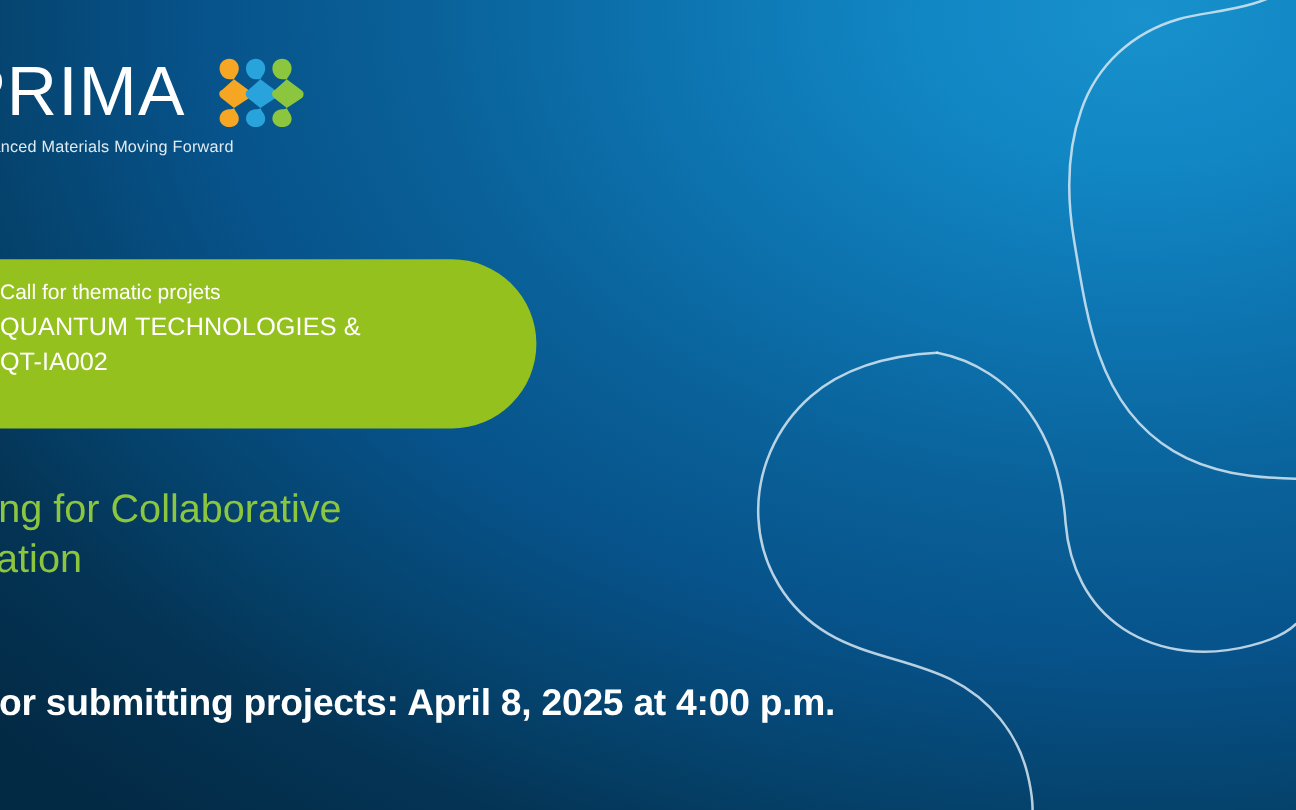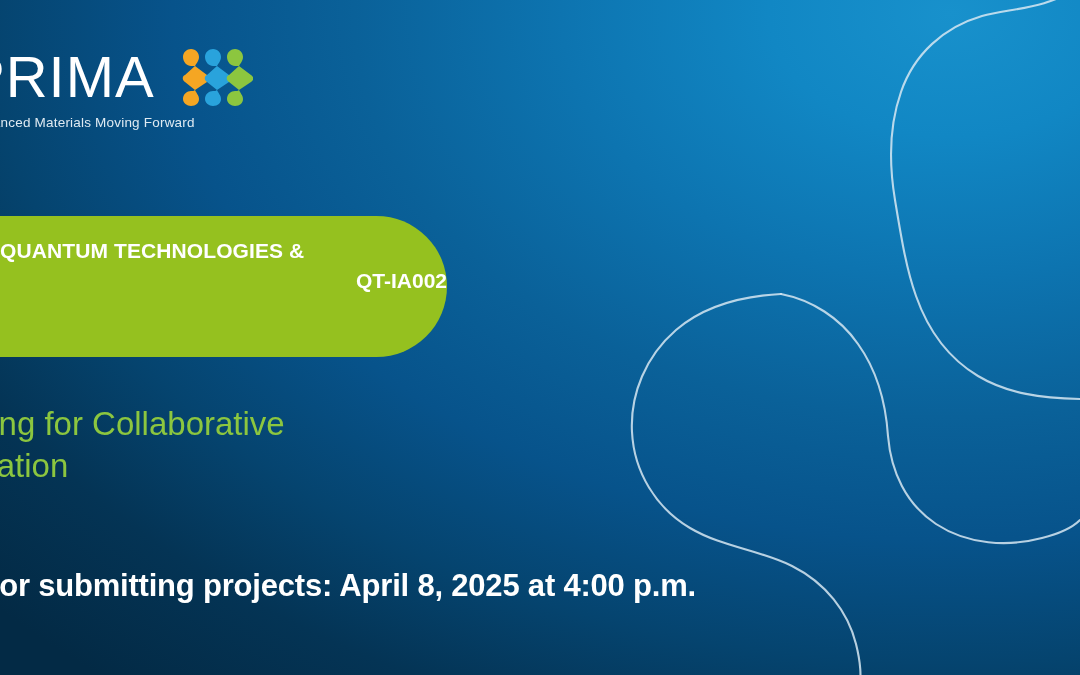--- a/index.html
+++ b/index.html
@@ -83,34 +83,33 @@
   .banner-kicker {
     font-size: 17.5px;
     font-weight: 400;
     color: #ffffff;
     line-height: 1.25;
     white-space: nowrap;
   }
   .banner-title {
     margin-top: 4px;
     font-size: 21px;
-    font-weight: 700;
+    font-weight: 400;
     color: #ffffff;
     line-height: 1.31;
     letter-spacing: 0.1px;
     white-space: nowrap;
   }
   .banner-code {
     margin-top: 3px;
     font-size: 21px;
-    font-weight: 700;
+    font-weight: 400;
     color: #ffffff;
     line-height: 1.2;
     white-space: nowrap;
-    text-align: right;
   }
 
   
   .subtitle {
     position: absolute;
     left: -84px;
     top: 403px;
     font-size: 33px;
     font-weight: 400;
     color: #8cc63f;
@@ -179,20 +178,21 @@
                  L78 27 C81 29 81 32 78 34 L66 42 C67 45 70 47 70 51
                  C70 55 67 58 62 58 C58 58 54 55 54 51 C54 46 58 43 62 43
                  C64 43 65 43 66 42 L56 34 C53 32 53 28 56 27 L66 18
                  C65 18 64 18 62 18 C58 18 54 14 54 9 Z" fill="#8cc63f"></path>
       </svg>
     </div>
     <div class="logo-tagline">Advanced Materials Moving Forward</div>
   </div>
 
   <div class="green-banner">
+    <div class="banner-kicker">Call for thematic projets</div>
     <div class="banner-title">QUANTUM TECHNOLOGIES &amp;</div>
     <div class="banner-code">QT-IA002</div>
   </div>
 
   <div class="subtitle">
     <div>Funding for Collaborative</div>
     <div>Innovation</div>
   </div>
 
   <div class="deadline">Deadline for submitting projects: April 8, 2025 at 4:00 p.m.</div>

